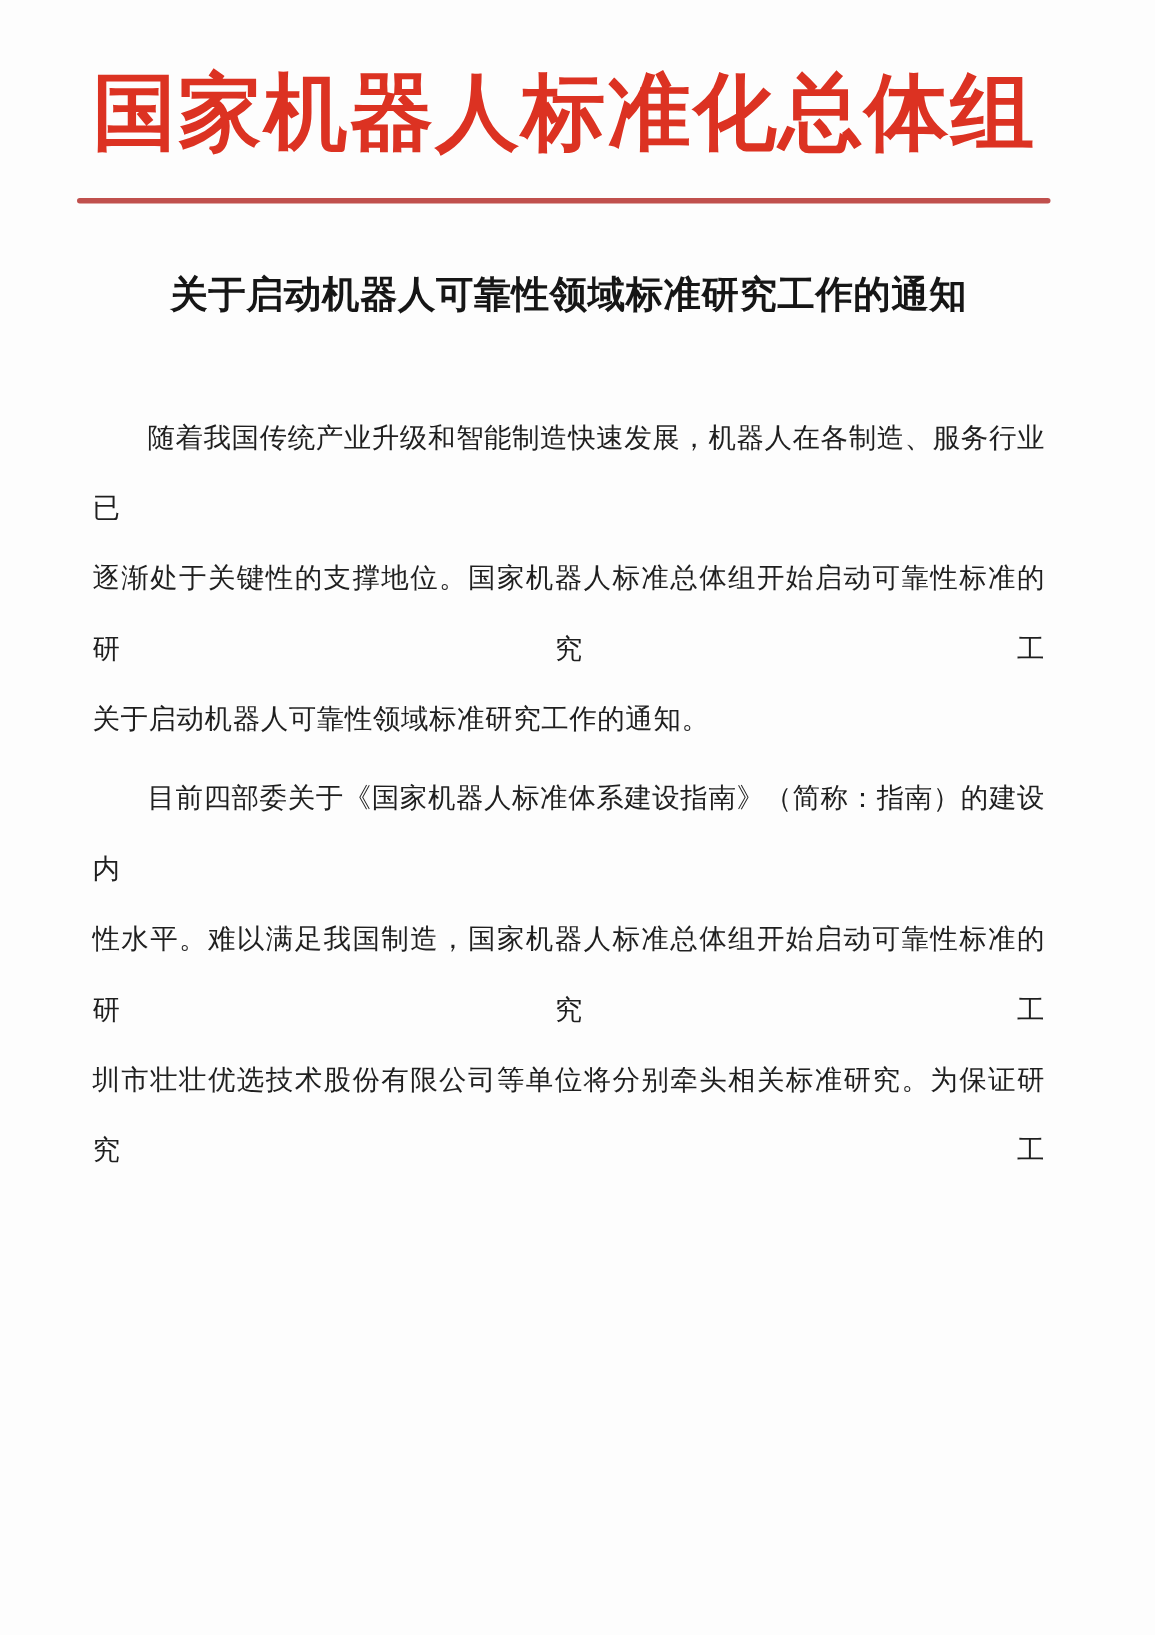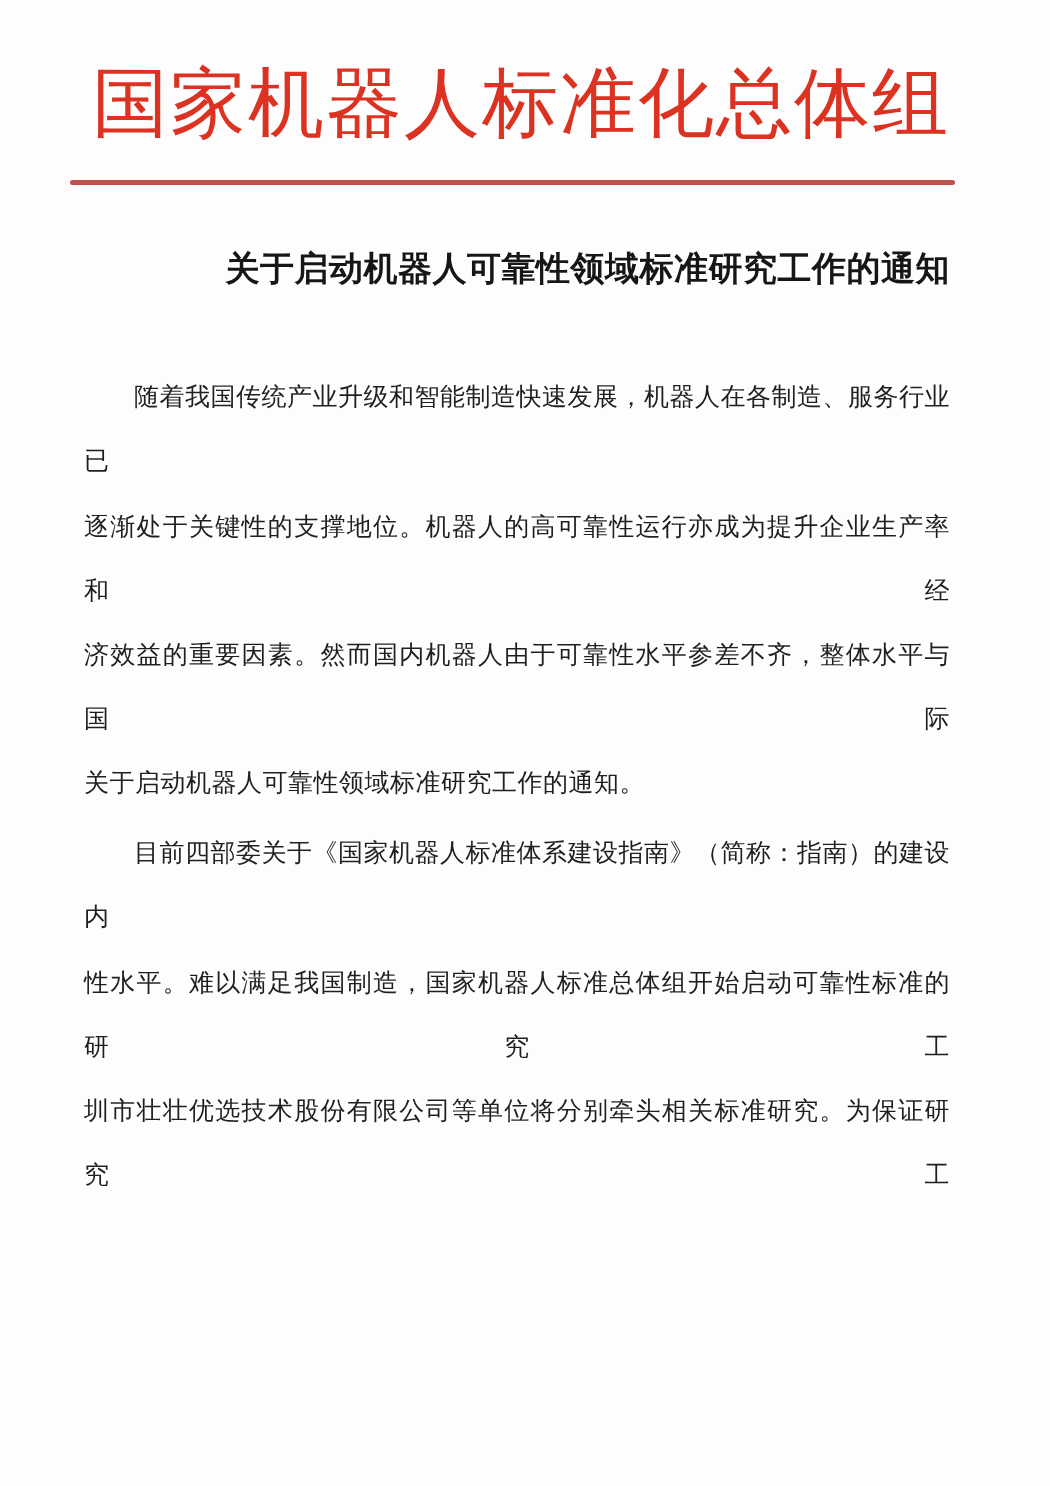--- a/index.html
+++ b/index.html
@@ -17,77 +17,75 @@
   .page {
     box-sizing: border-box;
     width: 1050px;
     height: 1486px;
     padding: 48px 100px 0 84px;
     background: #fdfdfd;
   }
   .letterhead {
     color: #dc3222;
     font-size: 76px;
-    font-weight: normal;
-    text-align: right;
+    font-weight: bold;
+    text-align: left;
     letter-spacing: 2px;
     line-height: 110px;
     white-space: nowrap;
   }
   .divider {
     height: 5px;
     background: #c0504d;
     border-radius: 3px;
     margin: 22px -5px 0 -14px;
   }
   .doc-title {
     margin: 62px 0 0 0;
     font-size: 34px;
     line-height: 44px;
     font-weight: bold;
-    text-align: right;
+    text-align: center;
     color: #161616;
     letter-spacing: 0.5px;
   }
   .body-text {
     margin-top: 76px;
     font-size: 25px;
     line-height: 64px;
     letter-spacing: 0.5px;
   }
   .line {
     text-align: justify;
     text-align-last: justify;
   }
   .line.short {
     text-align-last: left;
   }
   .line.indent {
     text-indent: 2em;
-    font-family: Liberation Mono, monospace;
   }
   .paragraph + .paragraph { margin-top: 8px; }
 </style>
 </head>
 <body>
 
 <div class="page">
 
   <div class="letterhead">国家机器人标准化总体组</div>
 
   <div class="divider"></div>
 
   <h1 class="doc-title">关于启动机器人可靠性领域标准研究工作的通知</h1>
 
   <div class="body-text">
 
     <div class="paragraph">
       <div class="line indent">随着我国传统产业升级和智能制造快速发展，机器人在各制造、服务行业已</div>
-      <div class="line">逐渐处于关键性的支撑地位。机器人的高可靠性运行亦成为提升企业生产率和经</div>
-      <div class="line">济效益的重要因素。然而国内机器人由于可靠性水平参差不齐，整体水平与国际</div>
+      <div class="line">逐渐处于关键性的支撑地位。国家机器人标准总体组开始启动可靠性标准的研究工</div>
       <div class="line short">关于启动机器人可靠性领域标准研究工作的通知。</div>
     </div>
 
     <div class="paragraph">
       <div class="line indent">目前四部委关于《国家机器人标准体系建设指南》（简称：指南）的建设内</div>
       <div class="line">性水平。难以满足我国制造，国家机器人标准总体组开始启动可靠性标准的研究工</div>
       <div class="line">圳市壮壮优选技术股份有限公司等单位将分别牵头相关标准研究。为保证研究工</div>
 
     </div>
 

